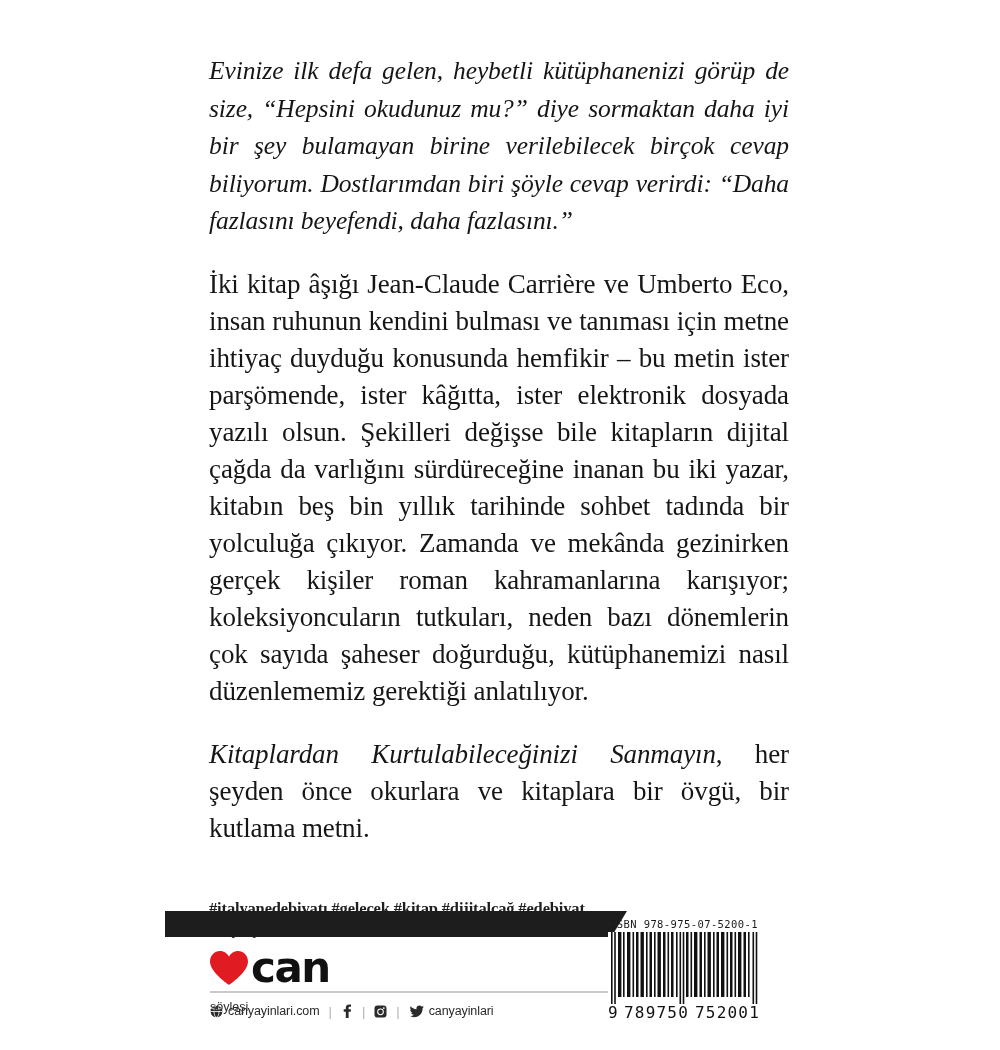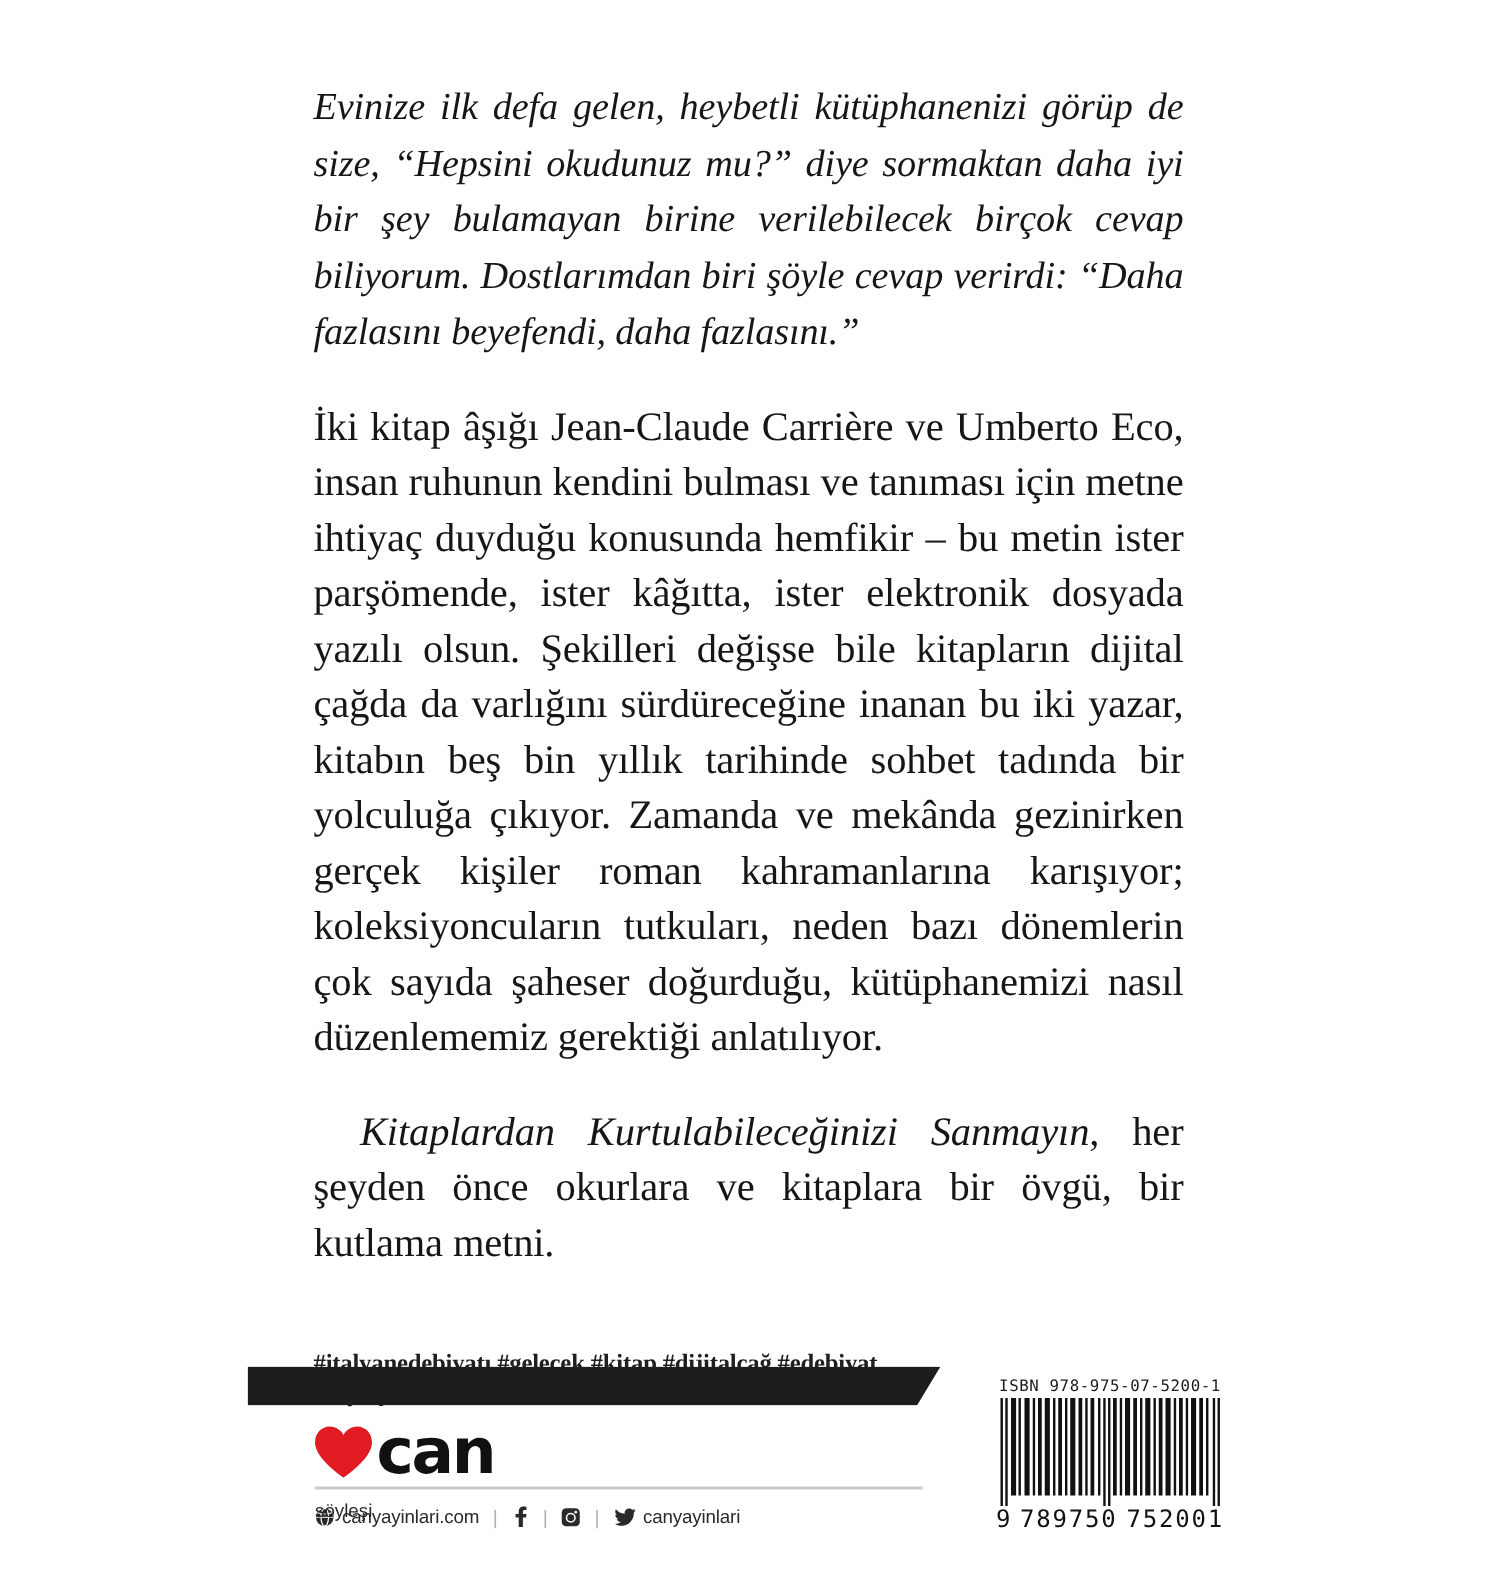--- a/index.html
+++ b/index.html
@@ -40,21 +40,20 @@
   .para-quote {
     font-style: italic;
     font-size: 25.5px;
     line-height: 37.5px;
   }
   .para-body {
     font-style: normal;
   }
   .booktitle {
     font-style: italic;
-    margin-left: 31px;
   }
 
   
   .hashtags {
     position: absolute;
     left: 209px;
     top: 851px;
     width: 580px;
     font-family: Liberation Serif, serif;
     font-weight: bold;
@@ -150,21 +149,21 @@
     text-align: left;
     font-family: "Liberation Sans", "DejaVu Sans", sans-serif;
     font-size: 12.5px;
     color: #2a2a2a;
     pointer-events: none;
   }
 
   
   .barcode-block {
     position: absolute;
-    left: 664px;
+    left: 608px;
     top: 918px;
     width: 152px;
   }
   .isbn-line {
     font-family: "DejaVu Sans Mono", "Liberation Mono", monospace;
     font-size: 10.5px;
     letter-spacing: 0.4px;
     color: #1a1a1a;
     text-align: center;
     margin-bottom: 2px;

